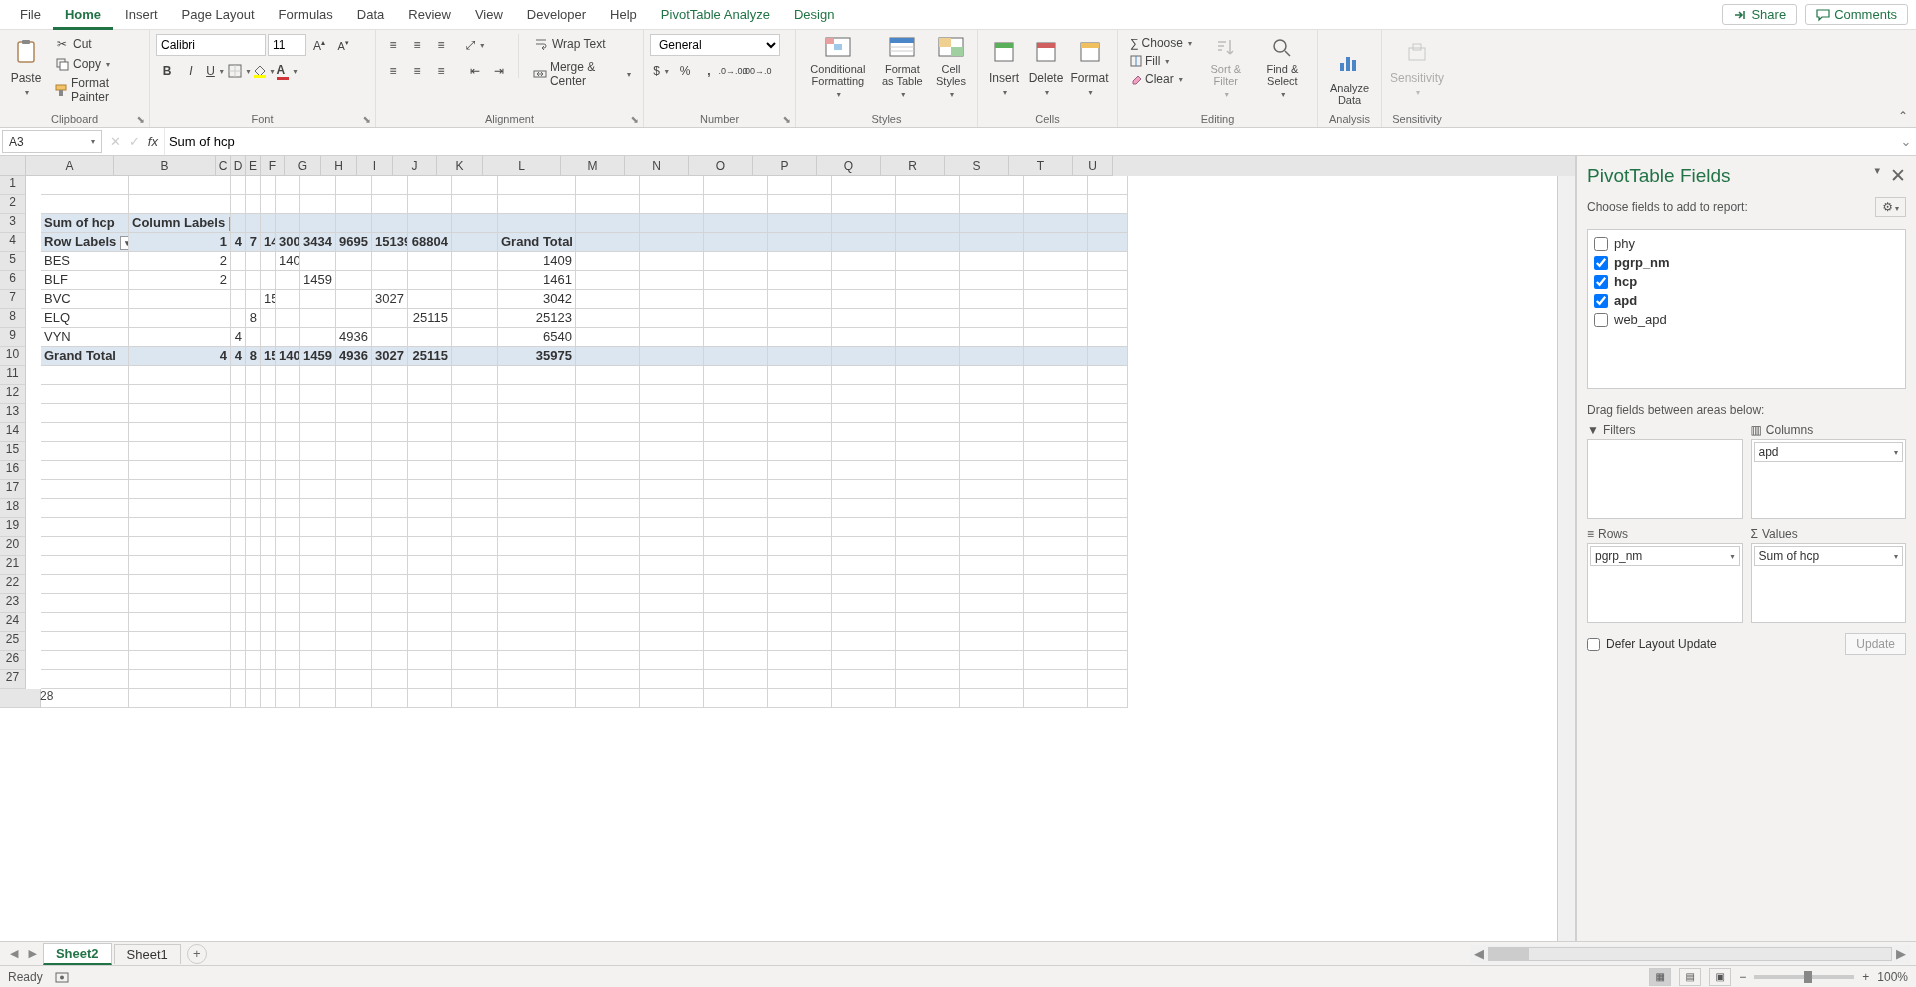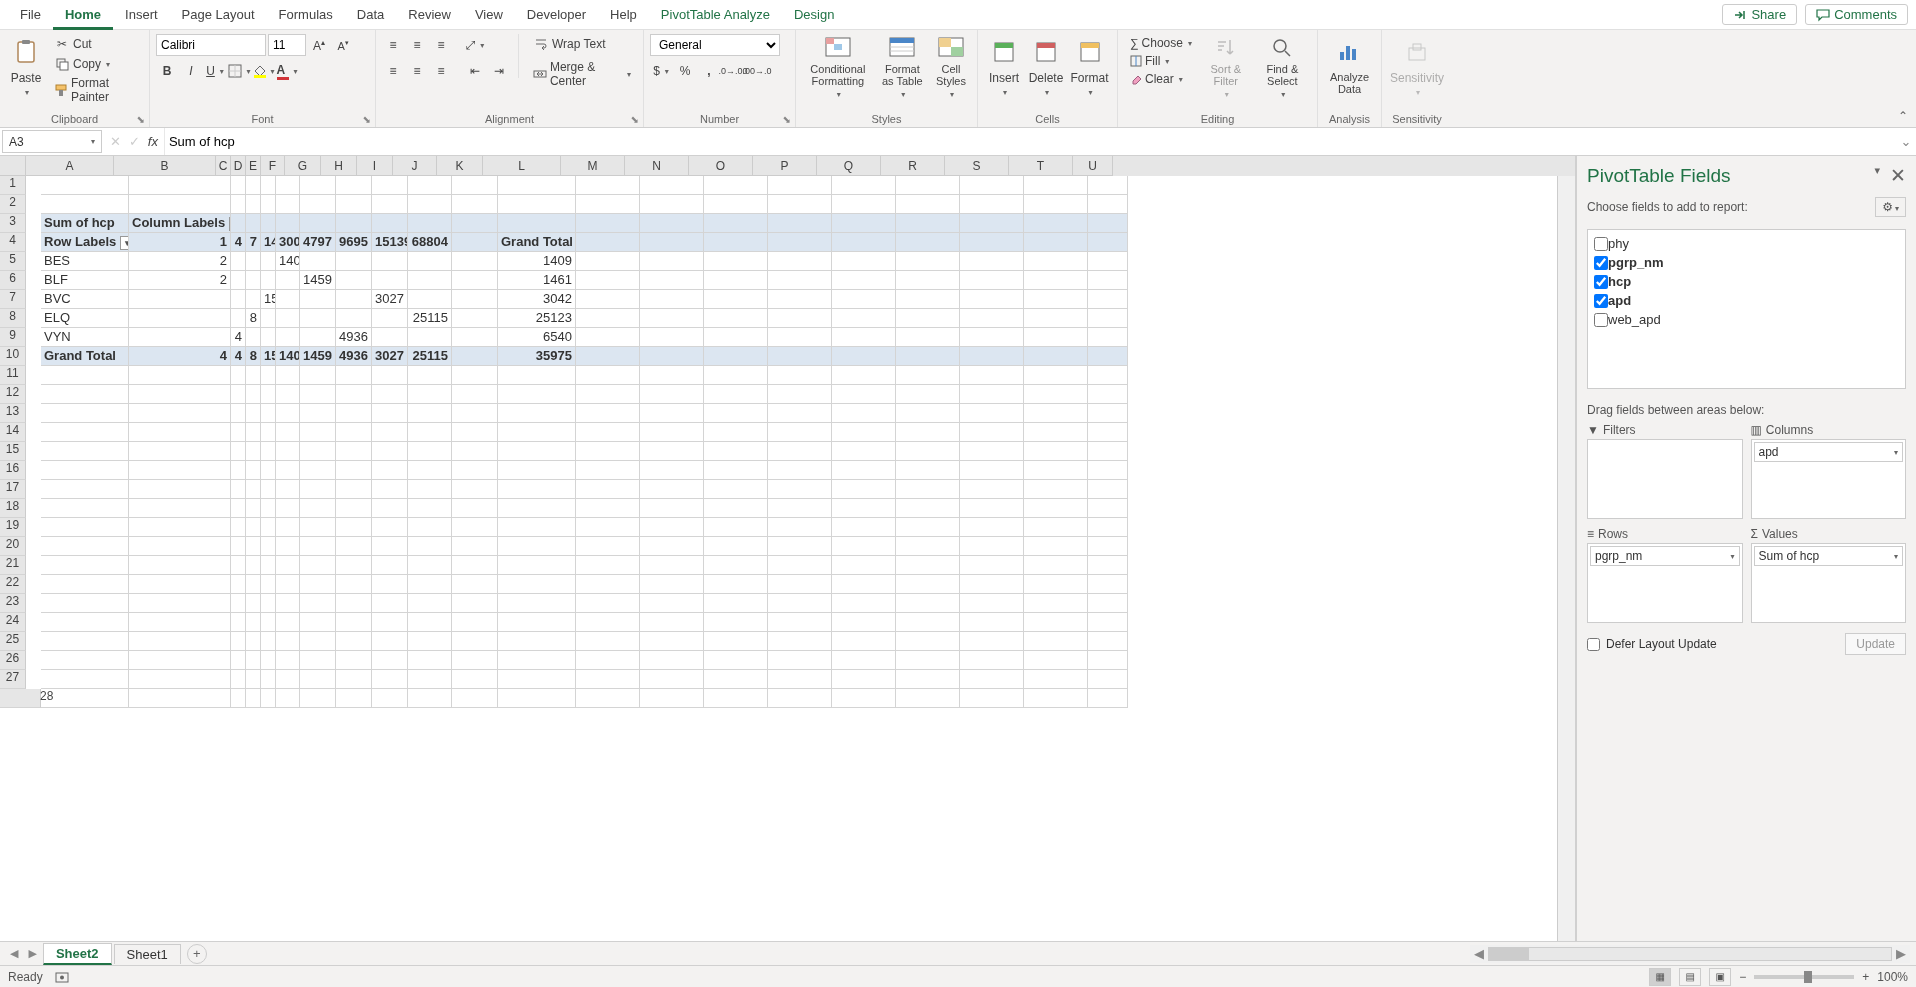--- a/index.html
+++ b/index.html
@@ -76,21 +76,21 @@
 
 
 .pivot-pane { width: 340px; background: #f3f2f1; border-left: 1px solid #d0d0d0; padding: 8px 10px; display: flex; flex-direction: column; }
 .pivot-title { font-size: 19px; color: #217346; font-weight: 400; display: flex; align-items: center; }
 .pivot-title-actions { margin-left: auto; display: flex; gap: 10px; color: #666; }
 .pivot-subtitle { font-size: 12px; color: #555; margin: 10px 0 6px 0; display: flex; align-items: center; }
 .gear-btn { margin-left: auto; border: 1px solid #ccc; padding: 2px 6px; font-size: 12px; }
 .pivot-search { border: 1px solid #ccc; background: #fff; height: 24px; display: flex; align-items: center; padding: 0 6px; font-size: 12px; color: #888; }
 .pivot-search input { border: none; flex: 1; font-size: 12px; outline: none; }
 .field-list { background: #fff; border: 1px solid #ccc; margin-top: 6px; padding: 4px 2px; height: 160px; overflow: auto; }
-.field-item { display: flex; align-items: center; font-size: 13px; padding: 2px 4px; }
+.field-item { display: flex; align-items: center; gap: 6px; font-size: 13px; padding: 2px 4px; }
 .field-item input { width: 14px; height: 14px; }
 .more-tables { color: #0066cc; font-size: 12px; padding: 8px 4px; }
 .areas-label { font-size: 12px; color: #555; margin: 14px 0 6px 0; }
 .areas-grid { display: grid; grid-template-columns: 1fr 1fr; grid-template-rows: 96px 96px; gap: 8px; }
 .area-box { display: flex; flex-direction: column; }
 .area-title { font-size: 12px; color: #555; display: flex; align-items: center; gap: 4px; margin-bottom: 2px; }
 .area-drop { flex: 1; background: #fff; border: 1px solid #ccc; padding: 2px; }
 .area-chip { background: #fff; border: 1px solid #ccc; font-size: 12px; padding: 2px 4px; display: flex; align-items: center; }
 .area-chip .dd-arrow { margin-left: auto; }
 .defer-row { display: flex; align-items: center; gap: 6px; font-size: 12px; margin-top: 10px; }
@@ -454,21 +454,21 @@
               <path d="M15 15l5 5" stroke="#666" stroke-width="1.5"></path>
             </svg>
           </span>
         <span style="font-size:11px;line-height:12px;">Find &amp; Select</span>
           <span class="dd-arrow">▾</span>
       </div>
     </div>
     <div class="ribbon-group-label"><span>Editing</span></div>
   </div>
 
-  <div class="ribbon-group" style="width:64px;">
+  <div class="ribbon-group" style="width:64px;justify-content:flex-end;">
     <div class="ribbon-btn big-btn">
       <span class="icon-box">
           <svg width="28" height="24">
             <rect x="4" y="12" width="4" height="8" fill="#4a86c8"></rect>
             <rect x="10" y="6" width="4" height="14" fill="#4a86c8"></rect>
             <rect x="16" y="9" width="4" height="11" fill="#4a86c8"></rect>
           </svg>
         </span>
       <span style="font-size:11px;line-height:12px;">Analyze Data</span>
     </div>
@@ -634,21 +634,21 @@
               <div class="cell" style="width: 64px;"></div>
               <div class="cell" style="width: 40px;"></div>
             </div>
             <div class="cell-row pivotband" id="row-4">
               <div class="cell bold" style="width: 88px;"><span>Row Labels</span><span class="dd-cell-arrow">▾</span></div>
               <div class="cell bold num" style="width: 102px;">1</div>
               <div class="cell bold num" style="width: 15px;">4</div>
               <div class="cell bold num" style="width: 15px;">7</div>
               <div class="cell bold num" style="width: 15px;">14</div>
               <div class="cell bold num" style="width: 24px;">3000</div>
-              <div class="cell bold num" style="width: 36px;">4797</div>
+              <div class="cell bold num" style="width: 36px;">3434</div>
               <div class="cell bold num" style="width: 36px;">9695</div>
               <div class="cell bold num" style="width: 36px;">15139</div>
               <div class="cell bold num" style="width: 44px;">68804</div>
               <div class="cell" style="width: 46px;"></div>
               <div class="cell bold" style="width: 78px;">Grand Total</div>
               <div class="cell" style="width: 64px;"></div>
               <div class="cell" style="width: 64px;"></div>
               <div class="cell" style="width: 64px;"></div>
               <div class="cell" style="width: 64px;"></div>
               <div class="cell" style="width: 64px;"></div>

